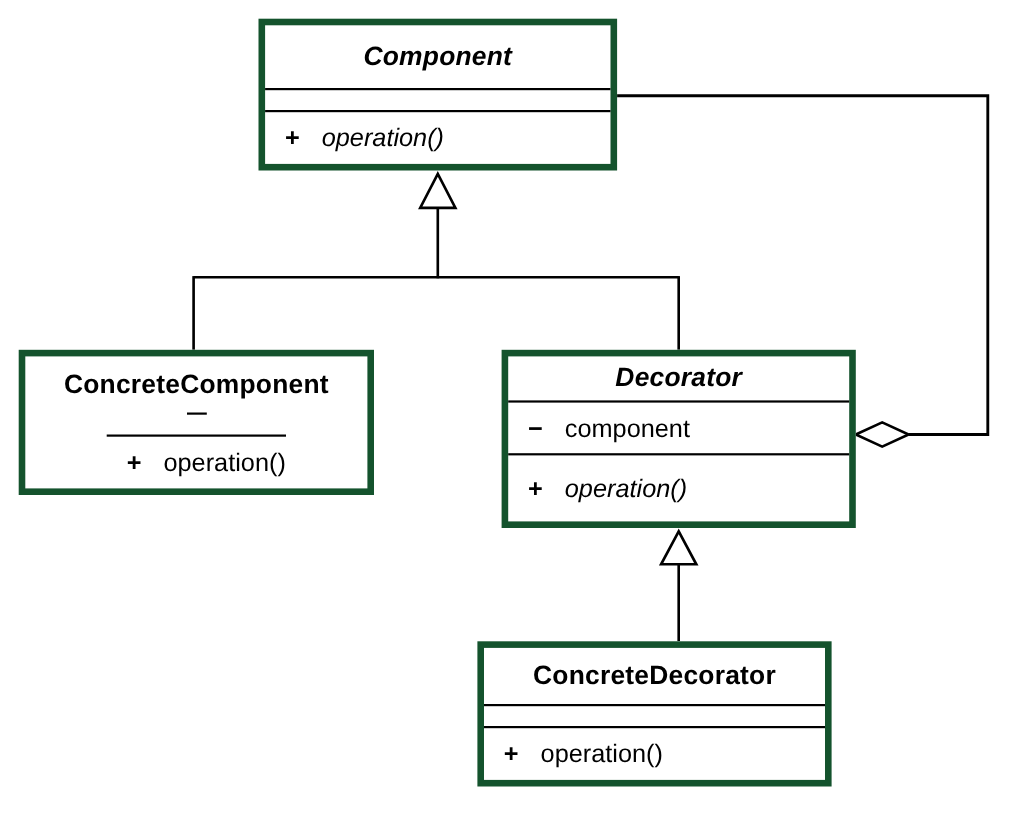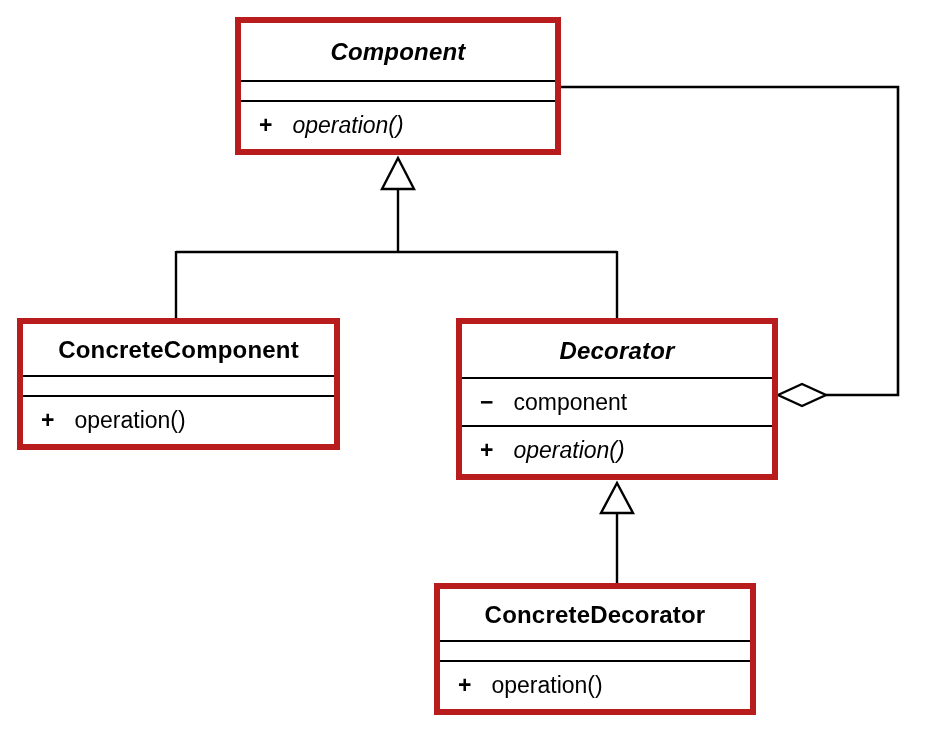--- a/index.html
+++ b/index.html
@@ -19,21 +19,21 @@
     position: absolute;
     left: 0;
     top: 0;
     width: 931px;
     height: 753px;
   }
   .class-box {
     position: absolute;
     box-sizing: border-box;
     background: #ffffff;
-    border: 6px solid #b91c1c;
+    border: 6px solid #14532d;
     display: flex;
     flex-direction: column;
   }
   .sec {
     box-sizing: border-box;
     flex: 0 0 auto;
   }
   .sec-title {
     display: flex;
     align-items: center;
@@ -57,27 +57,27 @@
     margin-right: 20px;
   }
   .italic { font-style: italic; }
 
   
   #box-component { left: 235px; top: 17px; width: 326px; height: 138px; }
   #box-component .sec-title { height: 57px; }
   #box-component .sec-attrs { height: 20px; }
 
   
-  #box-concrete-component { left: 17px; top: 318px; width: 323px; height: 132px; }
+  #box-concrete-component { left: 17px; top: 318px; width: 323px; height: 132px; align-items: center; }
   #box-concrete-component .sec-title { height: 51px; }
   #box-concrete-component .sec-attrs { height: 20px; }
 
   
   #box-decorator { left: 456px; top: 318px; width: 322px; height: 162px; }
-  #box-decorator .sec-title { height: 53px; }
+  #box-decorator .sec-title { height: 40px; }
   #box-decorator .sec-attrs { height: 48px; }
 
   
   #box-concrete-decorator { left: 434px; top: 583px; width: 322px; height: 132px; }
   #box-concrete-decorator .sec-title { height: 51px; }
   #box-concrete-decorator .sec-attrs { height: 20px; }
 </style>
 </head>
 <body>
 

